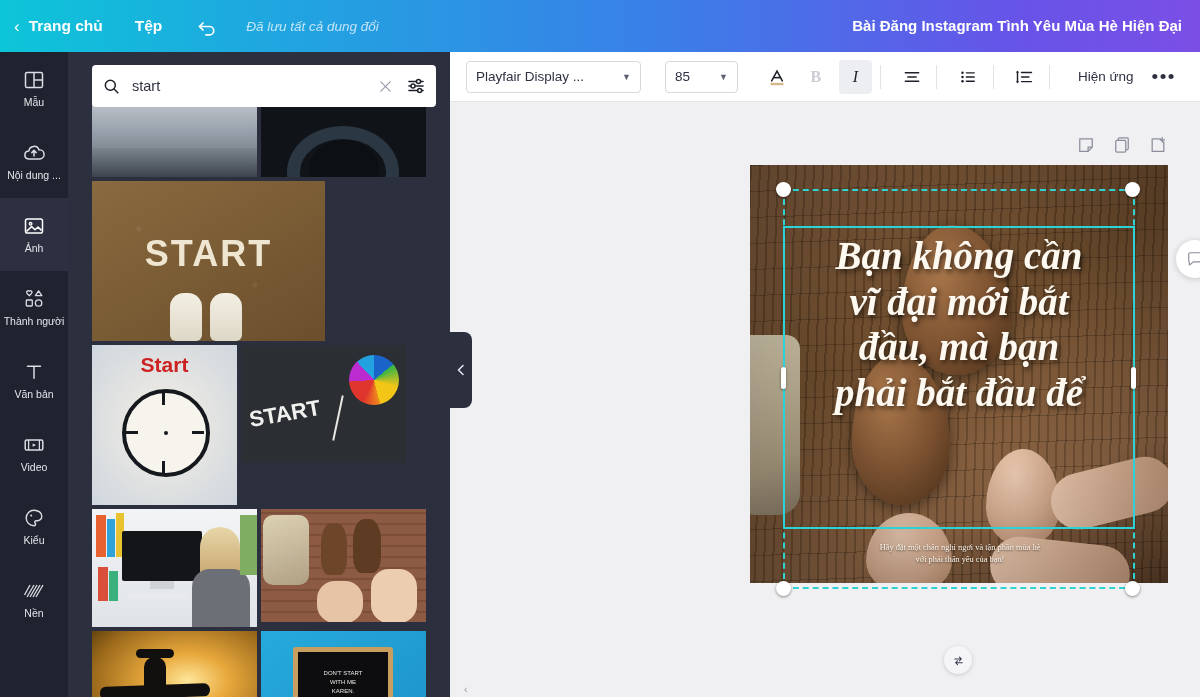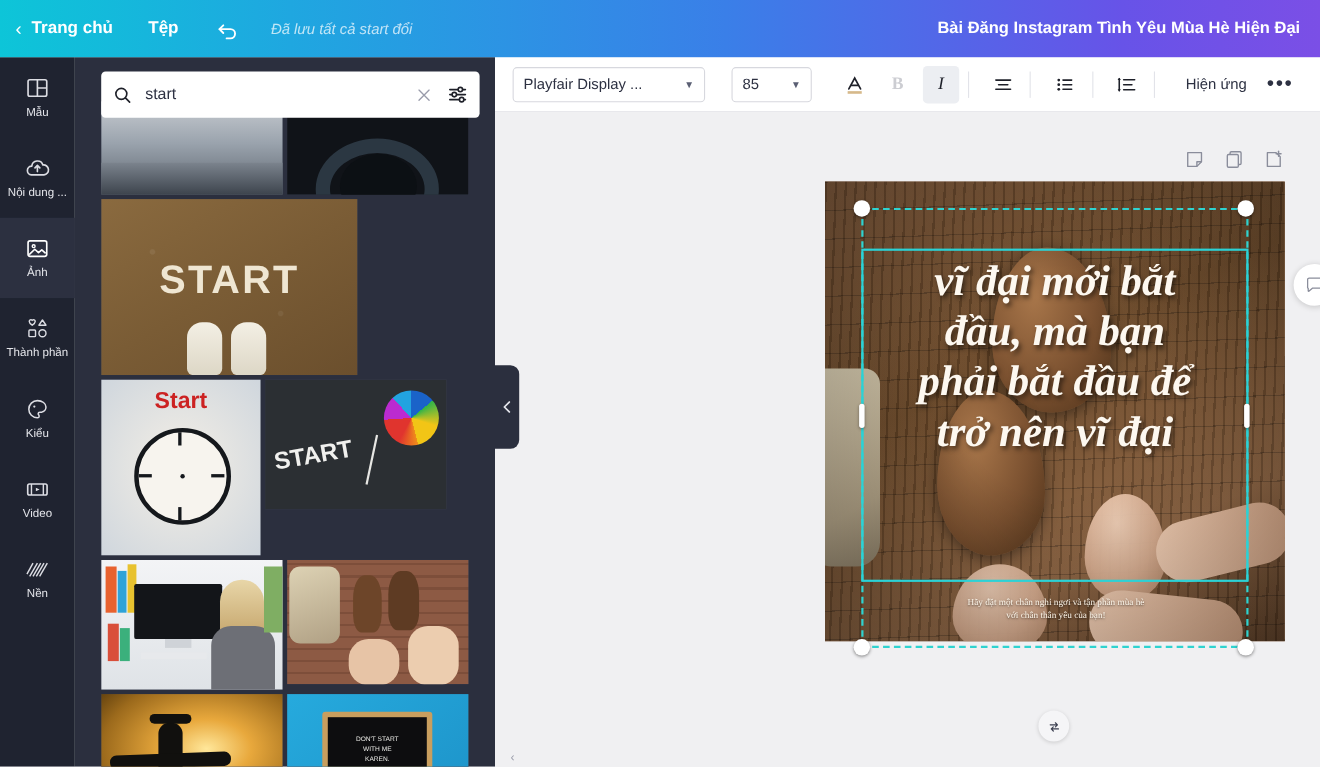--- a/index.html
+++ b/index.html
@@ -272,21 +272,21 @@
     </div>
     <div class="tb-item">
       <span>Tệp</span>
     </div>
     <div class="tb-undo">
       <svg width="24" height="24" viewBox="0 0 24 24" fill="none">
         <path d="M7 9 L3.5 12.5 L7 16" stroke="#fff" stroke-width="1.7" stroke-linecap="round" stroke-linejoin="round"></path>
         <path d="M3.6 12.5 H13.5 A4.2 4.2 0 0 1 13.5 20.9 H10" stroke="#fff" stroke-width="1.7" stroke-linecap="round" fill="none"></path>
       </svg>
     </div>
-    <div class="tb-saved">Đã lưu tất cả start đổi</div>
+    <div class="tb-saved">Đã lưu tất cả dung đổi</div>
     <div class="tb-title">Bài Đăng Instagram Tình Yêu Mùa Hè Hiện Đại</div>
   </div>
 
   <div class="rail">
 
     <div class="rail-item">
       <svg class="rail-ico" viewBox="0 0 24 24" fill="none">
         <rect x="3.5" y="4.5" width="17" height="15" rx="1.6" stroke="#dcdde3" stroke-width="1.5"></rect>
         <line x1="12" y1="4.5" x2="12" y2="19.5" stroke="#dcdde3" stroke-width="1.5"></line>
         <line x1="12" y1="12" x2="20.5" y2="12" stroke="#dcdde3" stroke-width="1.5"></line>
@@ -311,40 +311,46 @@
       <span class="rail-label">Ảnh</span>
     </div>
 
     <div class="rail-item">
       <svg class="rail-ico" viewBox="0 0 24 24" fill="none">
         <path d="M7.3 4.2c1.1-1 2.7-.3 2.7 1 0 1.4-1.6 2.6-2.7 3.4C6.2 7.8 4.6 6.6 4.6 5.2c0-1.3 1.6-2 2.7-1Z" stroke="#dcdde3" stroke-width="1.3"></path>
         <path d="M16.6 3.9 19.8 8.6h-6.4l3.2-4.7Z" stroke="#dcdde3" stroke-width="1.3" stroke-linejoin="round"></path>
         <rect x="4.3" y="13" width="6" height="6" rx="0.8" stroke="#dcdde3" stroke-width="1.3"></rect>
         <circle cx="16.6" cy="16" r="3.2" stroke="#dcdde3" stroke-width="1.3"></circle>
       </svg>
-      <span class="rail-label">Thành phần</span>
-    </div>
-
+      <span class="rail-label">Thành người</span>
+    </div>
 
     <div class="rail-item">
       <svg class="rail-ico" viewBox="0 0 24 24" fill="none">
-        <path d="M12 4.2a7.8 7.8 0 0 0 0 15.6c1 0 1.6-.7 1.6-1.5 0-1.2-.9-1.3-.9-2.2 0-.8.7-1.4 1.6-1.4h1.4a4.6 4.6 0 0 0 4.1-4.6c0-3.3-3.4-5.9-7.8-5.9Z" stroke="#dcdde3" stroke-width="1.4"></path>
-        <circle cx="9.2" cy="9.6" r="1" fill="#dcdde3"></circle>
-      </svg>
-      <span class="rail-label">Kiểu</span>
+        <path d="M5.5 6.2h13M12 6.2v12" stroke="#dcdde3" stroke-width="1.5" stroke-linecap="round"></path>
+      </svg>
+      <span class="rail-label">Văn bản</span>
     </div>
 
     <div class="rail-item">
       <svg class="rail-ico" viewBox="0 0 24 24" fill="none">
         <rect x="3.2" y="7" width="17.6" height="10" rx="1.6" stroke="#dcdde3" stroke-width="1.5"></rect>
         <path d="M10.6 10.4 14 12l-3.4 1.7v-3.3Z" fill="#dcdde3"></path>
         <line x1="6.6" y1="7" x2="6.6" y2="17" stroke="#dcdde3" stroke-width="1.3"></line>
         <line x1="17.4" y1="7" x2="17.4" y2="17" stroke="#dcdde3" stroke-width="1.3"></line>
       </svg>
       <span class="rail-label">Video</span>
+    </div>
+
+    <div class="rail-item">
+      <svg class="rail-ico" viewBox="0 0 24 24" fill="none">
+        <path d="M12 4.2a7.8 7.8 0 0 0 0 15.6c1 0 1.6-.7 1.6-1.5 0-1.2-.9-1.3-.9-2.2 0-.8.7-1.4 1.6-1.4h1.4a4.6 4.6 0 0 0 4.1-4.6c0-3.3-3.4-5.9-7.8-5.9Z" stroke="#dcdde3" stroke-width="1.4"></path>
+        <circle cx="9.2" cy="9.6" r="1" fill="#dcdde3"></circle>
+      </svg>
+      <span class="rail-label">Kiểu</span>
     </div>
 
     <div class="rail-item">
       <svg class="rail-ico" viewBox="0 0 24 24" fill="none">
         <g stroke="#dcdde3" stroke-width="1.3">
           <line x1="5" y1="18" x2="12" y2="6"></line>
             <line x1="8" y1="18" x2="15" y2="6"></line>
           <line x1="11" y1="18" x2="18" y2="6"></line>
             <line x1="14" y1="18" x2="21" y2="6"></line>
           <line x1="2.5" y1="16" x2="8" y2="6"></line>
@@ -556,29 +562,29 @@
         <div class="shoe" style="left:152px; top:60px; width:108px; height:150px;"></div>
         <div class="shoe" style="left:102px; top:190px; width:98px; height:150px;"></div>
         <div class="hand" style="left:236px; top:284px; width:74px; height:96px;"></div>
         <div class="arm" style="left:300px; top:300px; width:124px; height:56px; transform:rotate(-14deg);"></div>
         <div class="hand" style="left:116px; top:348px; width:86px; height:80px;"></div>
         <div class="arm" style="left:240px; top:376px; width:140px; height:58px; transform:rotate(6deg);"></div>
         <div class="canvas-vig"></div>
 
 
         <div class="cv-head">
+          <div>Bạn không cần</div>
           <div>vĩ đại mới bắt</div>
           <div>đầu, mà bạn</div>
           <div>phải bắt đầu để</div>
-          <div>trở nên vĩ đại</div>
         </div>
 
         <div class="cv-foot">
           <div>Hãy đặt một chân nghỉ ngơi và tận phần mùa hè</div>
-          <div>với chân thân yêu của bạn!</div>
+          <div>với phải thân yêu của bạn!</div>
         </div>
       </div>
 
       <div class="sel-dash"></div>
       <div class="sel-solid"></div>
       <div class="handle tl"></div>
       <div class="handle tr"></div>
       <div class="handle bl"></div>
       <div class="handle br"></div>
       <div class="mid-h l"></div>

